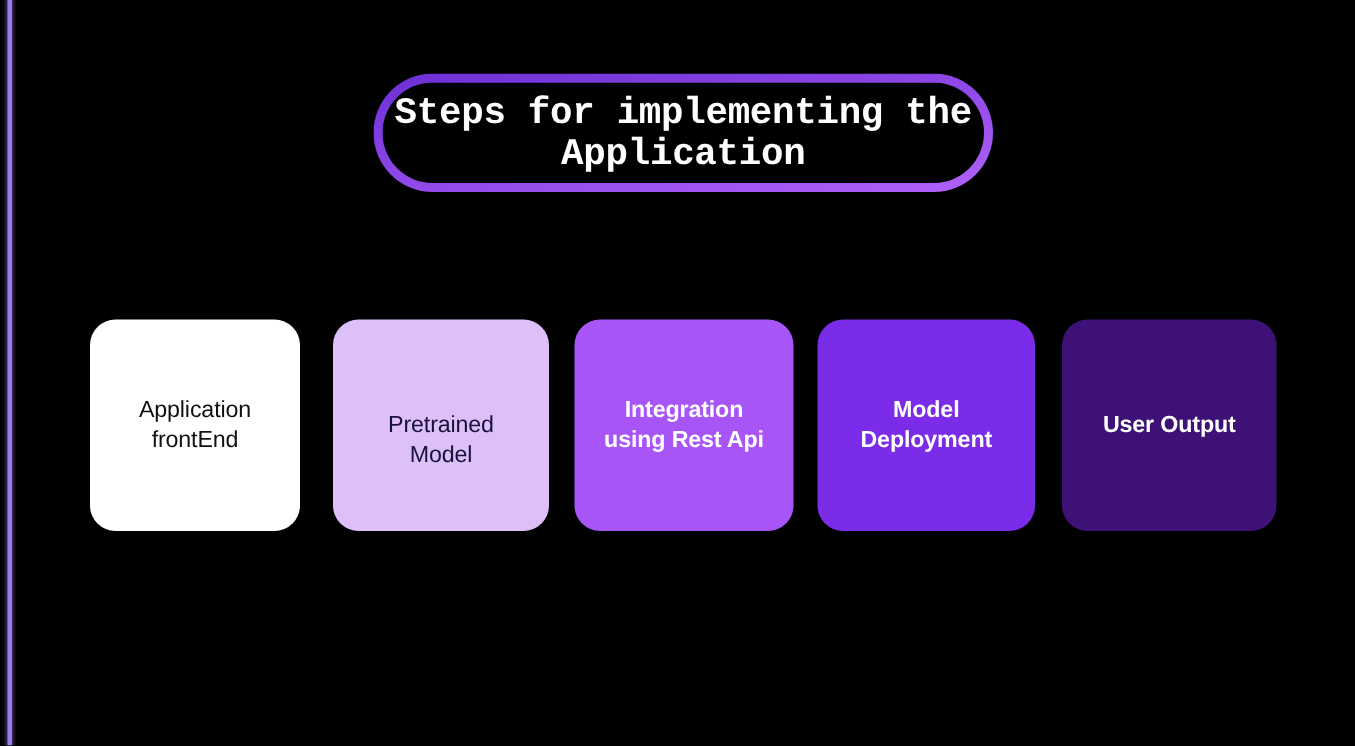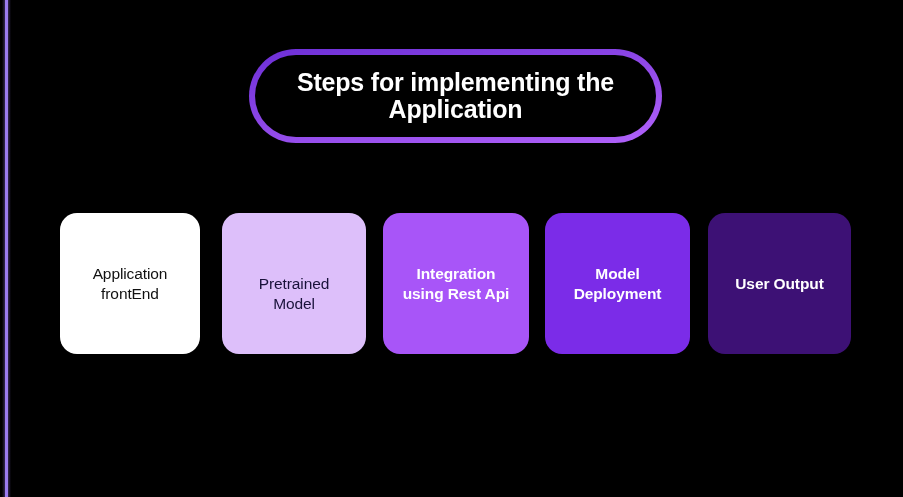--- a/index.html
+++ b/index.html
@@ -44,33 +44,34 @@
         rgba(155,124,240,0) 100%);
     pointer-events: none;
   }
 
   
   #title-pill {
     position: absolute;
     left: 249px;
     top: 49px;
     width: 413px;
-    height: 94px;
+    height: 79px;
     box-sizing: border-box;
     border-radius: 49px;
     background: #000000;
     padding: 3px;
     background-image: linear-gradient(#000, #000),
                       linear-gradient(170deg, #6d2fd6 0%, #8b3bef 35%, #a855f7 72%, #b162fa 100%);
     background-origin: border-box;
     background-clip: content-box, border-box;
     border: 3px solid transparent;
     display: flex;
     align-items: center;
     justify-content: center;
+    font-family: Liberation Mono, monospace;
   }
   #title-inner {
     width: 100%;
     text-align: center;
   }
   #title-text {
     display: block;
     color: #ffffff;
     font-size: 25px;
     font-weight: bold;

